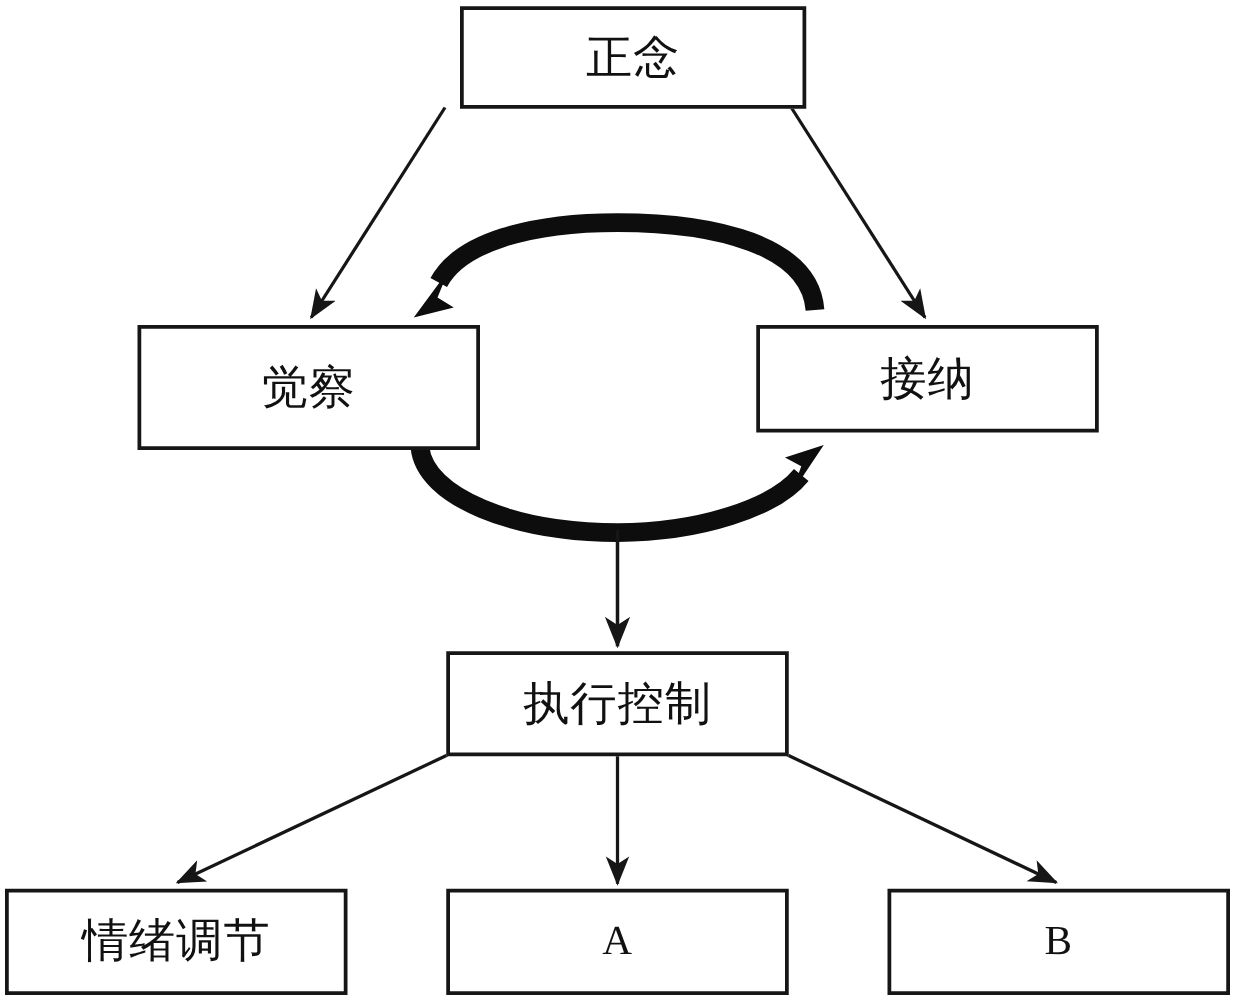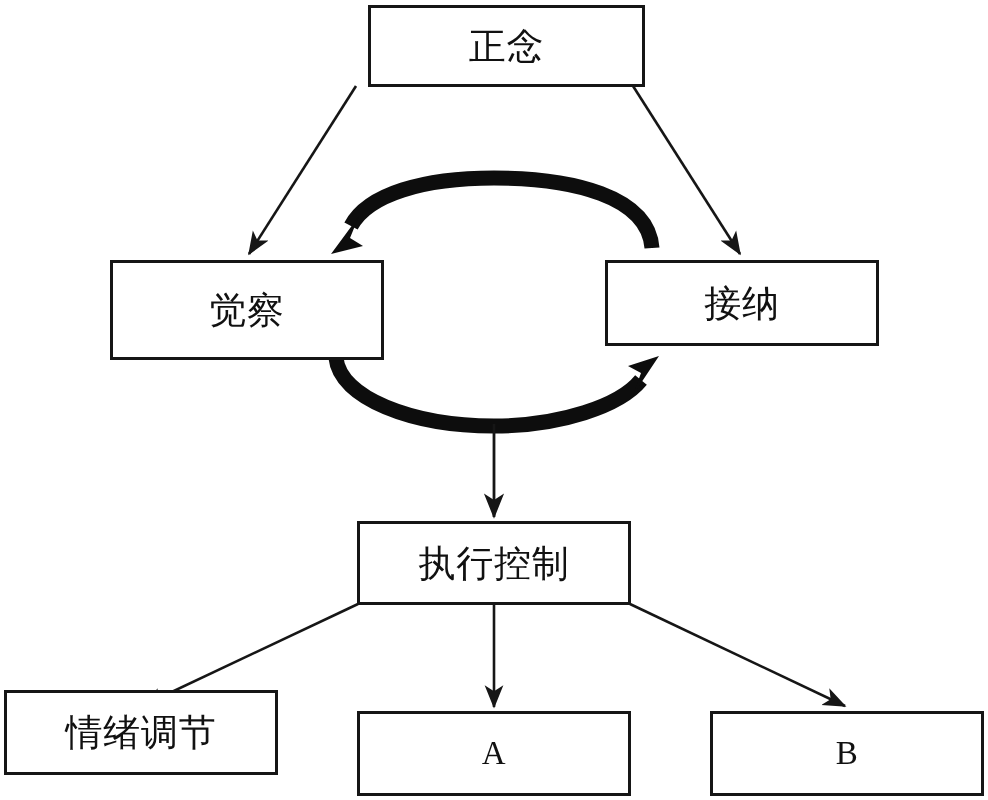--- a/index.html
+++ b/index.html
@@ -47,21 +47,21 @@
     font-size: 37px;
   }
   .node-label.latin {
     font-size: 33px;
   }
   
   #node-mindfulness   { left: 368px; top: 5px;   width: 277px; height: 82px; }
   #node-awareness     { left: 110px; top: 260px; width: 274px; height: 100px; }
   #node-acceptance    { left: 605px; top: 260px; width: 274px; height: 86px; }
   #node-executive     { left: 357px; top: 521px; width: 274px; height: 84px; }
-  #node-emotionreg    { left: 4px;   top: 690px; width: 274px; height: 85px; }
+  #node-emotionreg    { left: 4px;   top: 711px; width: 274px; height: 85px; }
   #node-a             { left: 357px; top: 711px; width: 274px; height: 85px; }
   #node-b             { left: 710px; top: 711px; width: 274px; height: 85px; }
 </style>
 </head>
 <body>
 
 <div id="diagram-root">
 
   <svg id="diagram-svg" viewBox="0 0 988 800">
     <defs>

